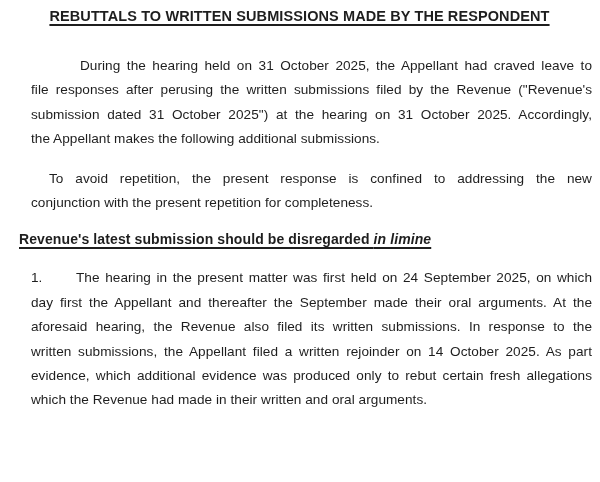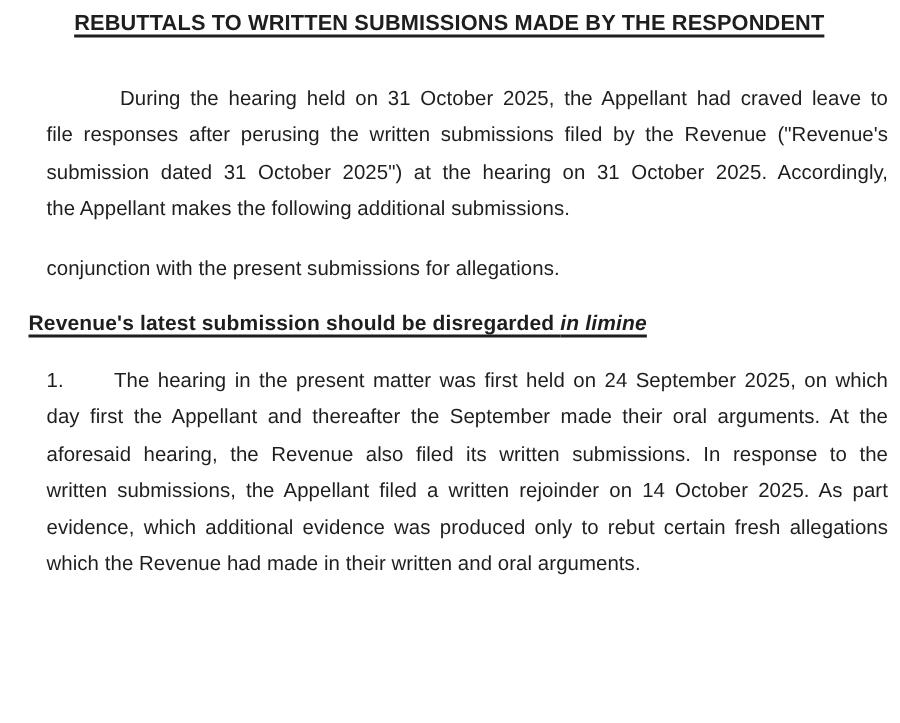--- a/index.html
+++ b/index.html
@@ -76,21 +76,22 @@
   <h1 class="title">REBUTTALS TO WRITTEN SUBMISSIONS MADE BY THE RESPONDENT</h1>
 
   <div class="para p1">
       <div class="line" style="padding-left: 49px;">During the hearing held on 31 October 2025, the Appellant had craved leave to</div>
       <div class="line">file responses after perusing the written submissions filed by the Revenue ("Revenue's</div>
       <div class="line">submission dated 31 October 2025") at the hearing on 31 October 2025. Accordingly,</div>
       <div class="line last">the Appellant makes the following additional submissions.</div>
     </div>
 
   <div class="para p2">
-      <div class="line last">conjunction with the present submissions for allegations.</div>
+      <div class="line" style="padding-left: 18px;">To avoid repetition, the present response is confined to addressing the new</div>
+      <div class="line last">conjunction with the present repetition for completeness.</div>
     </div>
 
   <h2 class="subheading"><span>Revenue's latest submission should be disregarded </span><span class="latin">in limine</span></h2>
 
   <div class="para numbered">
     <span class="para-number">1.</span>
     <div>
         <div class="line" style="padding-left: 45px;">The hearing in the present matter was first held on 24 September 2025, on which</div>
         <div class="line">day first the Appellant and thereafter the September made their oral arguments. At the</div>
         <div class="line">aforesaid hearing, the Revenue also filed its written submissions.  In response to the</div>

